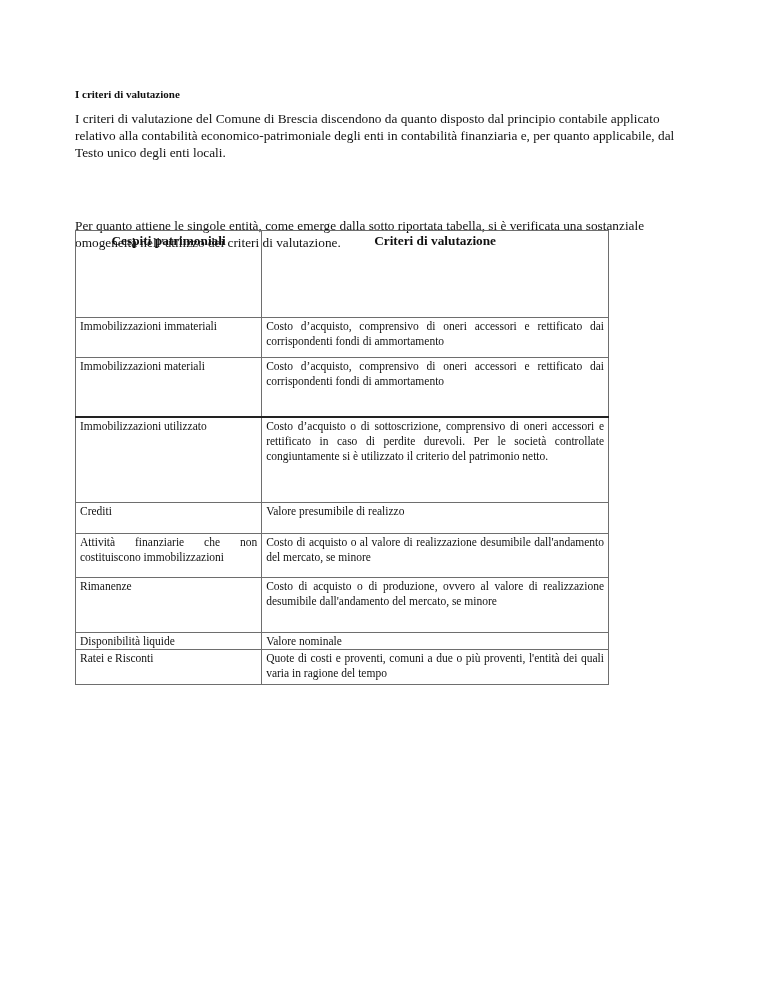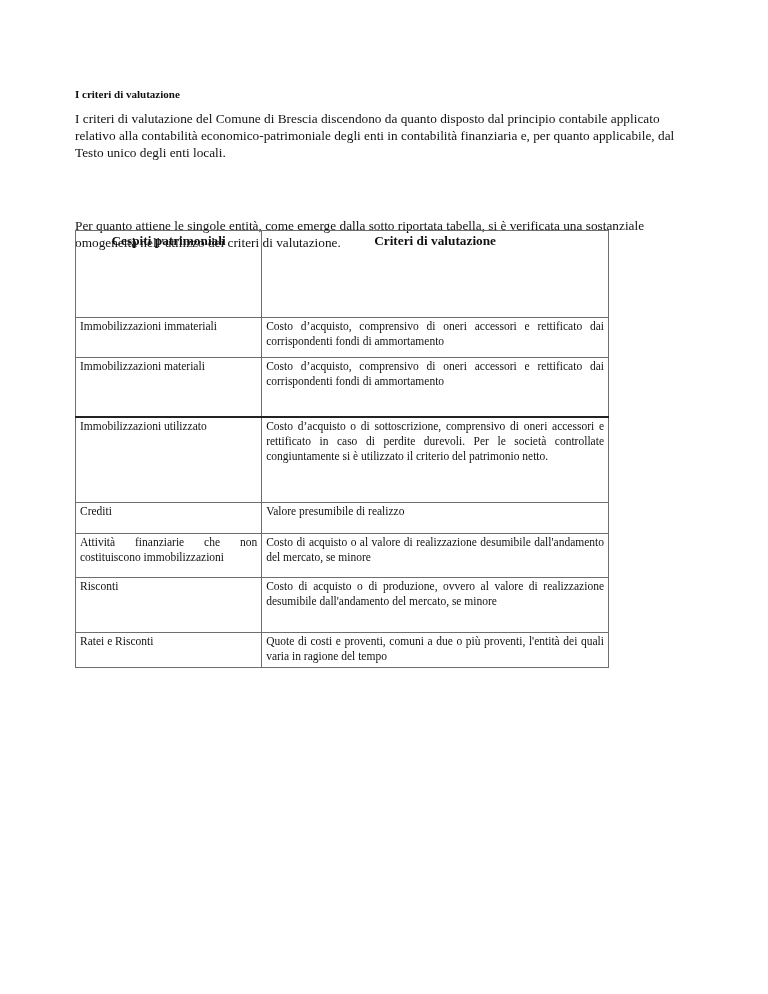--- a/index.html
+++ b/index.html
@@ -79,22 +79,26 @@
     </tr>
     <tr class="r4">
       <td class="c1">Crediti</td>
       <td class="c2">Valore presumibile di realizzo</td>
     </tr>
     <tr class="r5">
       <td class="c1 just">Attività finanziarie che non costituiscono immobilizzazioni</td>
       <td class="c2">Costo di acquisto o al valore di realizzazione desumibile dall'andamento del mercato, se minore</td>
     </tr>
     <tr class="r6">
-      <td class="c1">Risconti</td>
+      <td class="c1">Rimanenze</td>
       <td class="c2">Costo di acquisto o di produzione, ovvero al valore di realizzazione desumibile dall'andamento del mercato, se minore</td>
+    </tr>
+    <tr class="r7">
+      <td class="c1">Disponibilità liquide</td>
+      <td class="c2">Valore nominale</td>
     </tr>
     <tr class="r8">
       <td class="c1">Ratei e Risconti</td>
       <td class="c2">Quote di costi e proventi, comuni a due o più proventi, l'entità dei quali varia in ragione del tempo</td>
     </tr>
   </tbody>
     </table>
 </div>
 
 </body></html>

